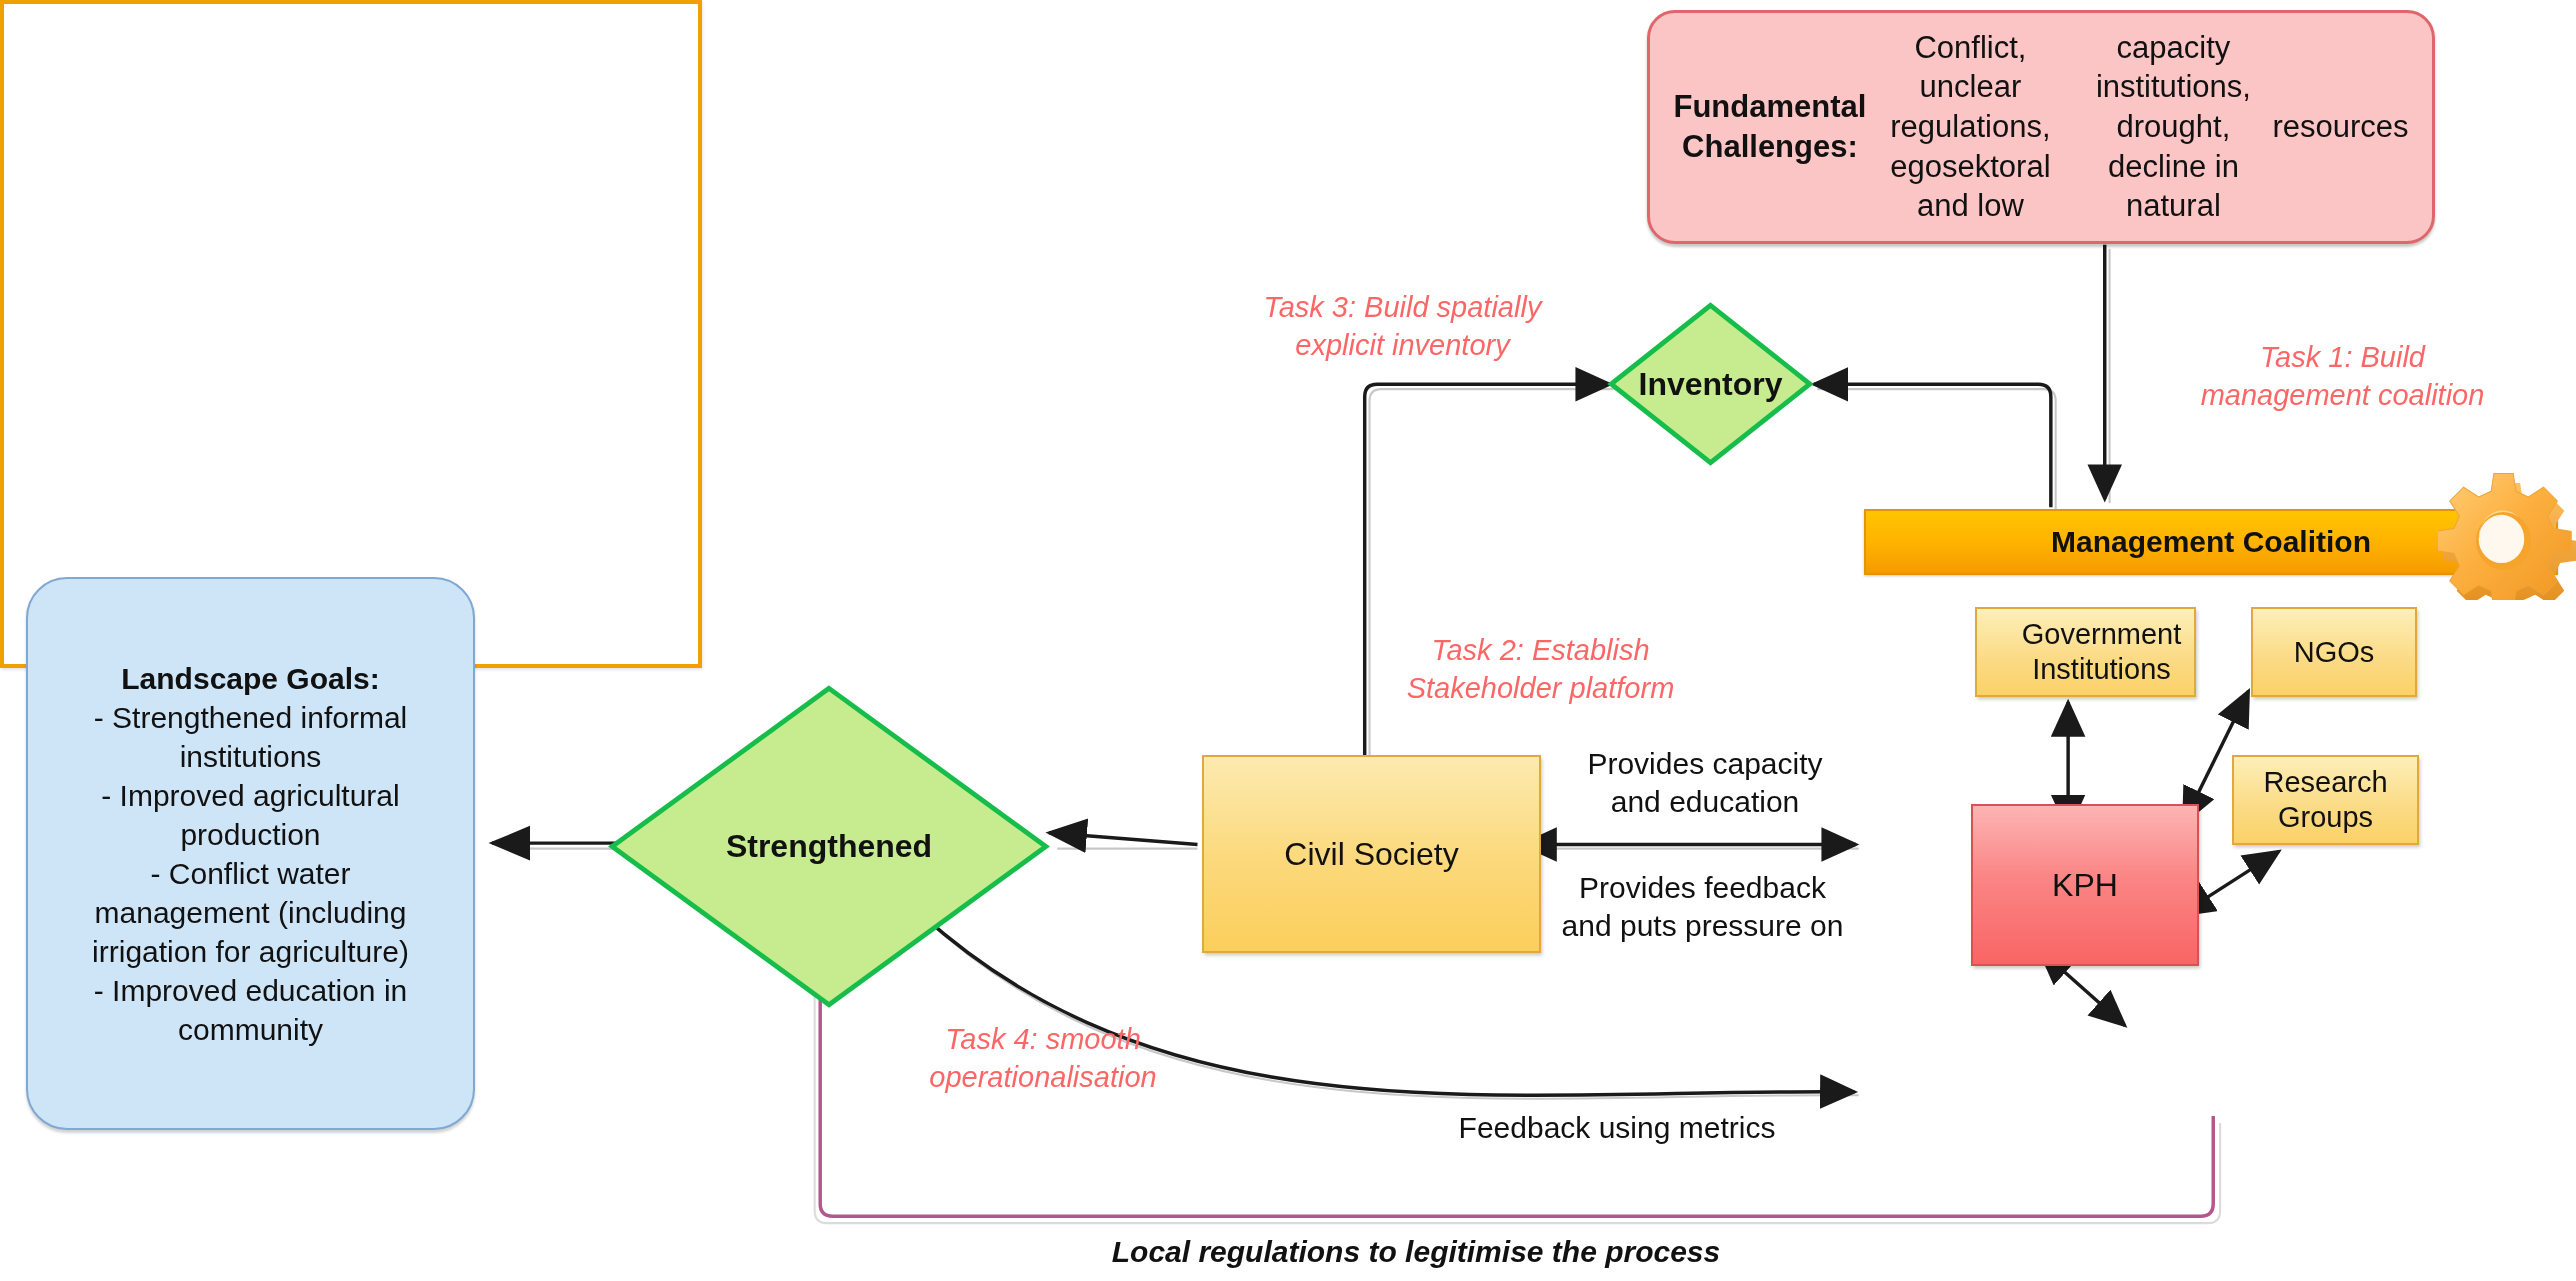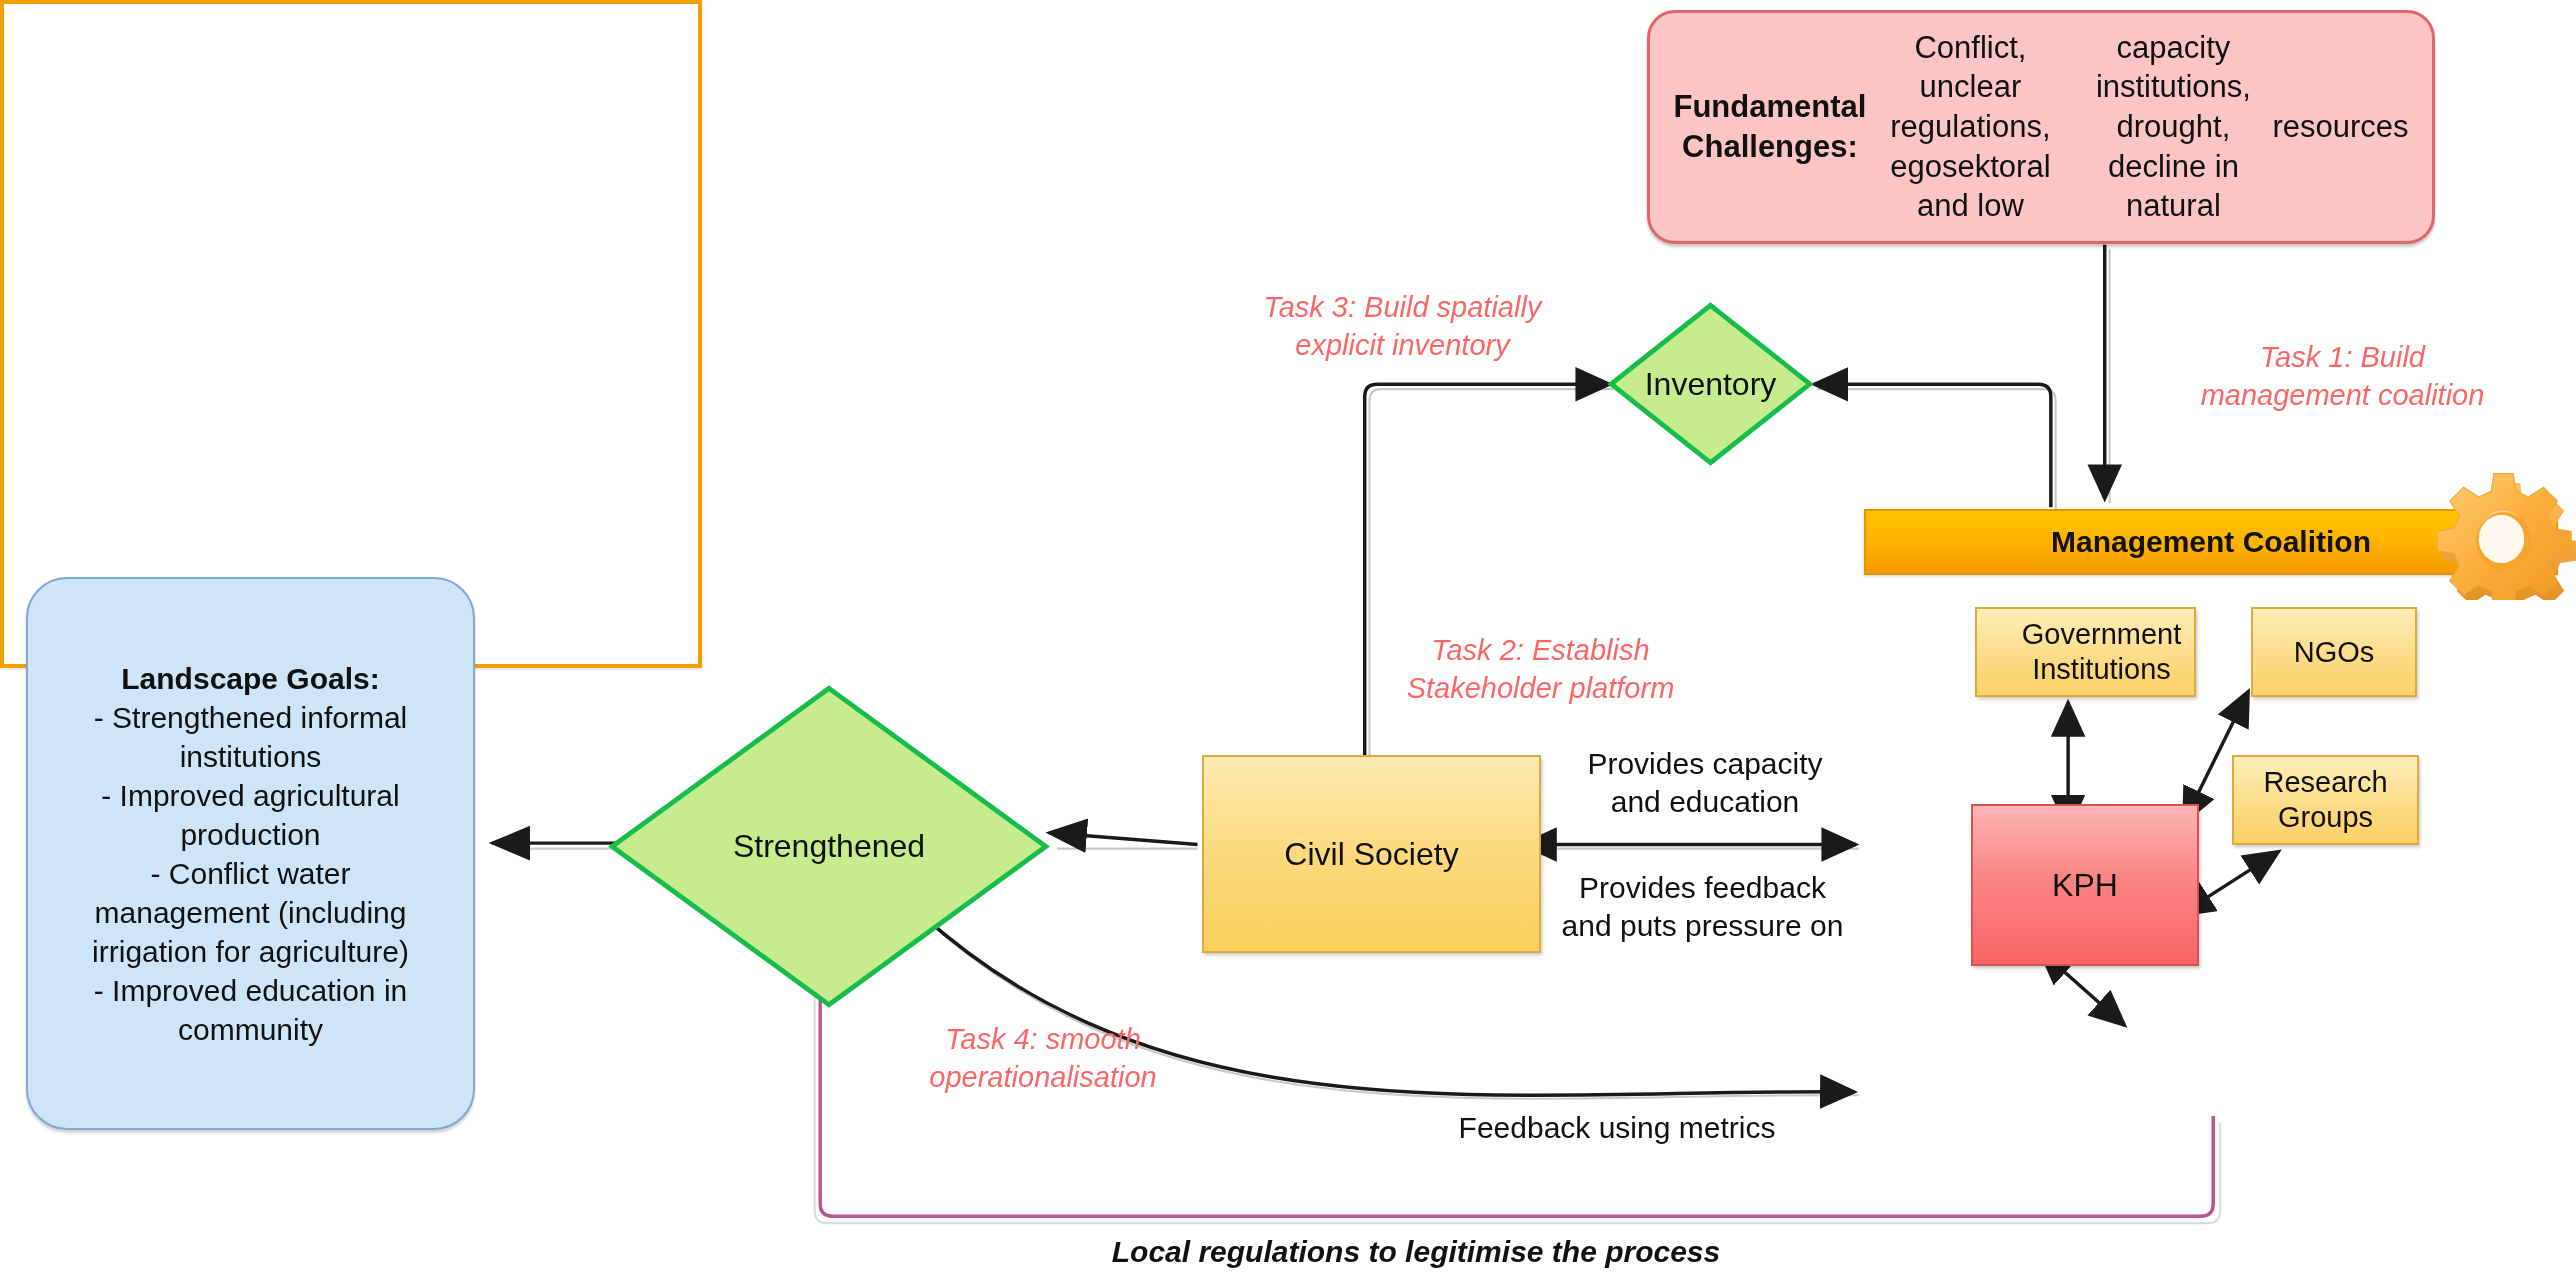--- a/index.html
+++ b/index.html
@@ -83,21 +83,21 @@
     border:2.1px solid #c0699a;
     box-shadow:2.1px 2.8px 3.5px rgba(0,0,0,.22);
     font-size:30px;color:#111;
   }
 
   
   .diamond{position:absolute;}
   .diamond .lbl{
     position:absolute;left:0;top:0;width:100%;height:100%;
     display:flex;align-items:center;justify-content:center;
-    font-size:32px;color:#111;pointer-events:none;
+    font-size:32px;color:#111;pointer-events:none;font-weight:bold;
   }
 
   
   .lab{position:absolute;color:#111;font-size:30px;line-height:1.25;text-align:center;}
   .task{position:absolute;color:#fb6666;font-size:29px;font-style:italic;line-height:1.3;text-align:center;}
   .lab-italic{position:absolute;color:#111;font-size:30px;font-style:italic;font-weight:bold;text-align:center;}
 
   svg.wires{position:absolute;left:0;top:0;width:2576px;height:1282px;pointer-events:none;}
 </style>
 </head>

